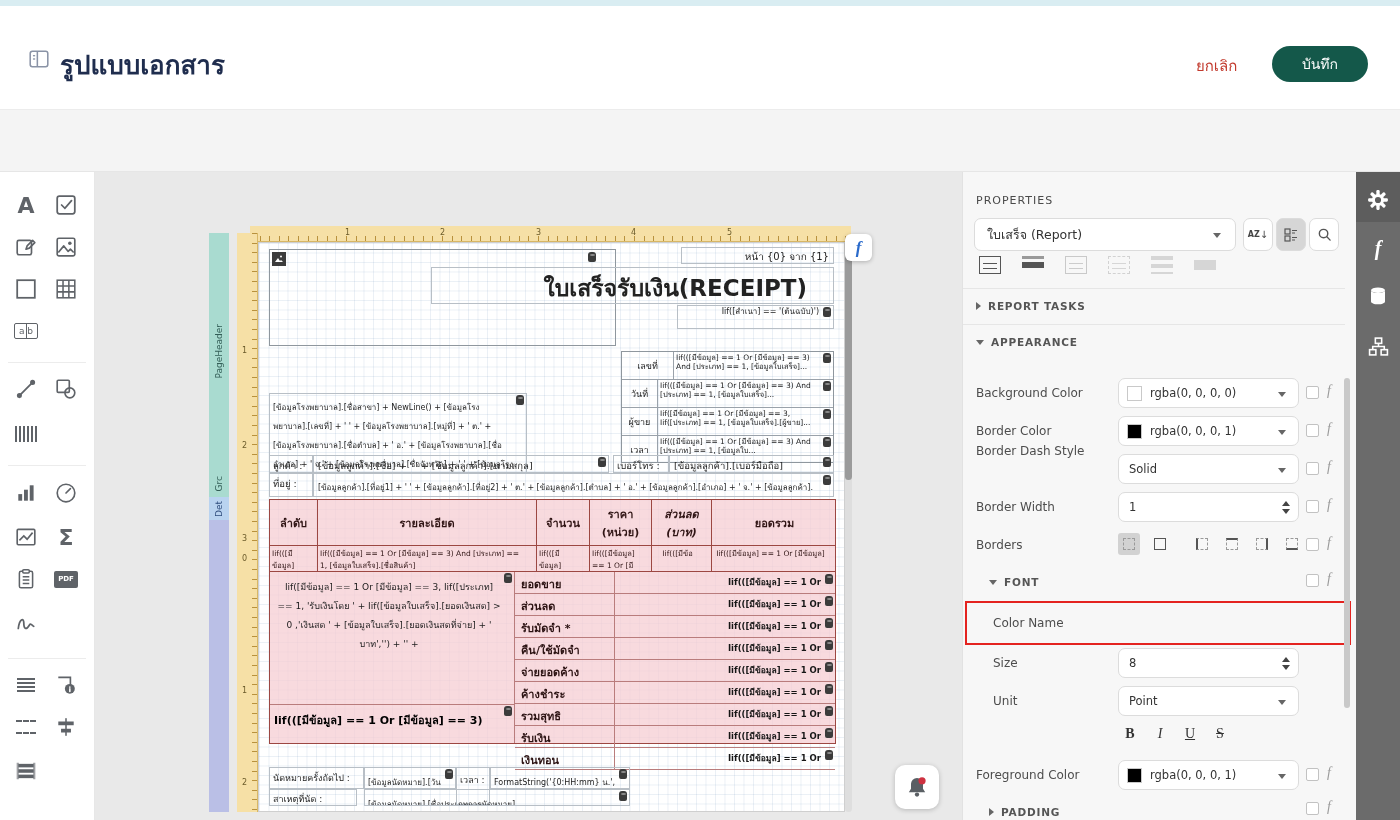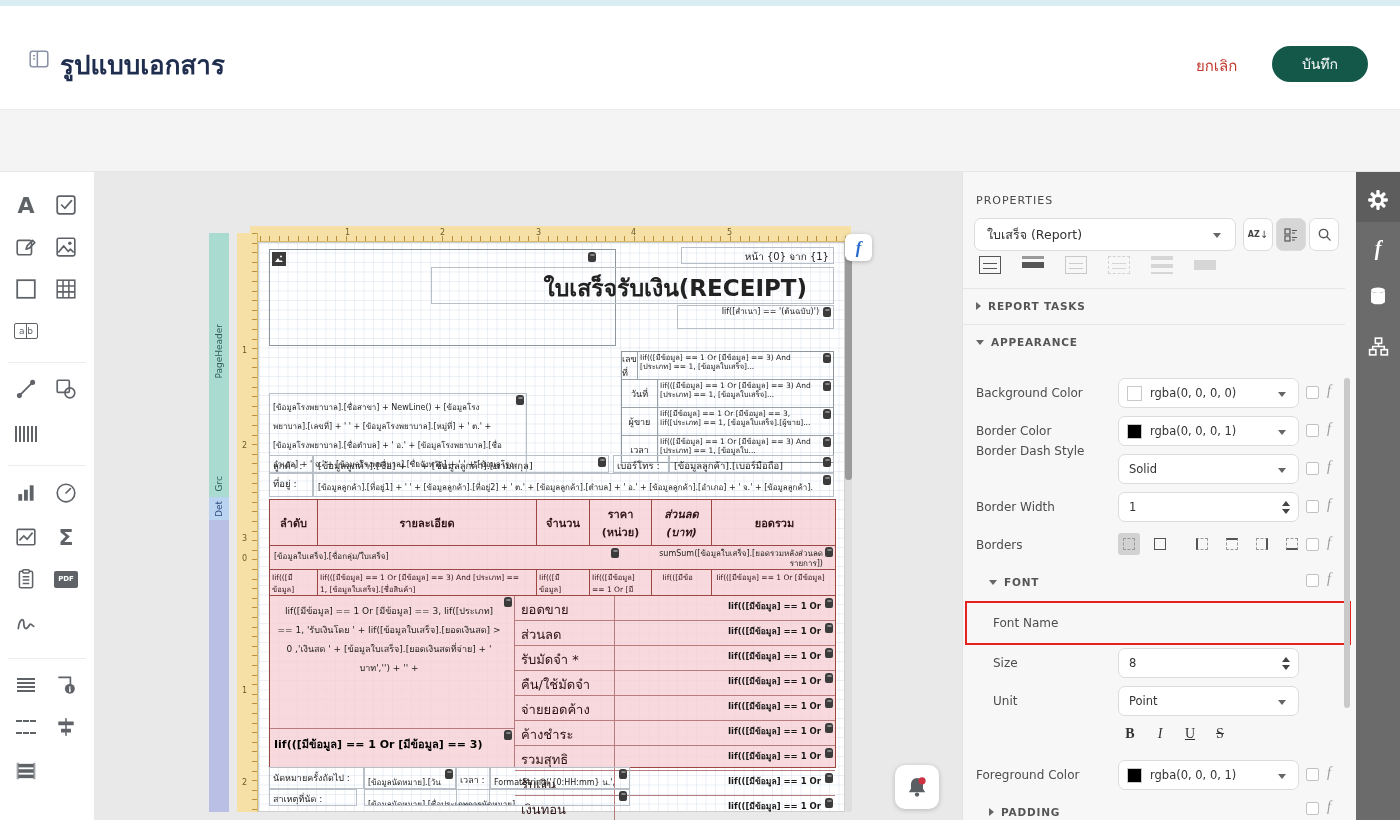--- a/index.html
+++ b/index.html
@@ -61,21 +61,21 @@
   .db{display:inline-block;width:8px;height:10px;background:#3b3b3b;border-radius:3px 3px 2px 2px;position:relative;vertical-align:top;flex:none}
   .db::before{content:'';position:absolute;top:1.5px;left:1.5px;right:1.5px;height:2.5px;background:#8a8a8a;border-radius:50%}
   .dbtr{position:absolute;top:1px;right:2px}
   .pink{background:rgba(246,205,211,.75)}
   .infolabel{font-size:9px;color:#222;border-right:1px solid #9aa2aa;display:flex;align-items:center;justify-content:center;flex:none}
   .irow{display:flex;border-bottom:1px solid #9aa2aa;position:relative}
   .irow:last-child{border-bottom:none}
   .th{border-right:1px solid #9c4742;display:flex;align-items:center;justify-content:center;text-align:center;font-weight:bold;font-size:11px;color:#301515;padding:1px}
   .th:last-child{border-right:none}
   .sumrow{display:flex;border-bottom:1px solid #b97c7c;position:relative}
-  .sumlabel{width:100px;font-size:13px;font-weight:normal;color:#2b1212;padding:3px 0 0 6px;border-right:1px solid #b97c7c}
+  .sumlabel{width:100px;font-size:11px;font-weight:bold;color:#2b1212;padding:3px 0 0 6px;border-right:1px solid #b97c7c}
   .sumval{flex:1;font-size:8.5px;font-weight:bold;color:#151515;text-align:right;padding:3px 14px 0 0;position:relative;white-space:nowrap;overflow:hidden}
 
   
   #fbtn{left:750px;top:62px;width:27px;height:27px;background:#fff;border-radius:6px;box-shadow:0 1px 4px rgba(0,0,0,.25);display:flex;align-items:center;justify-content:center;cursor:pointer}
   #fbtn span{font-family:"Liberation Serif","DejaVu Serif",serif;font-style:italic;font-weight:bold;font-size:17px;color:#2b6bcb}
   #bellbtn{left:800px;top:593px;width:44px;height:44px;background:#fff;border-radius:10px;box-shadow:0 1px 5px rgba(0,0,0,.22);display:flex;align-items:center;justify-content:center;cursor:pointer}
 
   
   #panel{left:962px;top:172px;width:394px;height:648px;background:#f7f7f7;border-left:1px solid #e2e2e2}
   .ptitle{position:absolute;left:13px;top:22px;font-size:11px;letter-spacing:1px;color:#4a4a4a}
@@ -374,21 +374,21 @@
 
       <div class="rbox" style="left:10px;top:150px;width:258px;height:80px;border-color:#b8bfc6;padding:1px 12px 0 3px">
         <span class="db dbtr"></span>
         <span class="expr">[ข้อมูลโรงพยาบาล].[ชื่อสาขา] + NewLine() + [ข้อมูลโรงพยาบาล].[เลขที่] + ' ' + [ข้อมูลโรงพยาบาล].[หมู่ที่] + ' ต.' + [ข้อมูลโรงพยาบาล].[ชื่อตำบล] + ' อ.' + [ข้อมูลโรงพยาบาล].[ชื่ออำเภอ] + ' จ.' + [ข้อมูลโรงพยาบาล].[ชื่อจังหวัด] + ' ' + [ข้อมูลโรงพยาบาล].[รหัสไปรษณีย์] + NewLine() + 'โทร ' + [ข้อมูลโรงพยาบาล].[โทรศัพท์] + NewLine()</span>
       </div>
 
       <div class="rbox" style="left:362px;top:108px;width:213px;height:112px;border-color:#8f979e">
         <div id="inforows">
 
         <div class="irow" style="height:28px">
-            <span class="infolabel" style="width:16px">เลขที่</span>
+            <span class="infolabel" style="width:52px">เลขที่</span>
             <span class="expr" style="flex:1;padding:1px 12px 0 2px;font-size:7.5px;overflow:hidden">Iif(([มีข้อมูล] == 1 Or [มีข้อมูล] == 3) And [ประเภท] == 1, [ข้อมูลใบเสร็จ]...</span>
             <span class="db dbtr"></span>
           </div>
             <div class="irow" style="height:28px">
             <span class="infolabel" style="width:36px">วันที่</span>
             <span class="expr" style="flex:1;padding:1px 12px 0 2px;font-size:7.5px;overflow:hidden">Iif(([มีข้อมูล] == 1 Or [มีข้อมูล] == 3) And [ประเภท] == 1, [ข้อมูลใบเสร็จ]...</span>
             <span class="db dbtr"></span>
           </div>
             <div class="irow" style="height:28px">
             <span class="infolabel" style="width:36px">ผู้ขาย</span>
@@ -425,26 +425,20 @@
         <div class="pink" style="display:flex;height:46px;border-bottom:1px solid #9c4742" id="theader">
 
         <div class="th" style="width: 48px; flex: 0 0 auto;">ลำดับ</div>
             <div class="th" style="width: 219px; flex: 0 0 auto;">รายละเอียด</div>
             <div class="th" style="width: 53px; flex: 0 0 auto;">จำนวน</div>
             <div class="th" style="width: 62px; flex: 0 0 auto;">ราคา (หน่วย)</div>
             <div class="th" style="width: 60px; flex: 0 0 auto; font-style: italic;">ส่วนลด (บาท)</div>
             <div class="th" style="width: 125px; flex: 0 0 auto;">ยอดรวม</div>
           </div>
 
-        <div class="pink" style="display:flex;height:24px;border-bottom:1px solid #9c4742;position:relative">
-          <span class="expr" style="padding:6px 0 0 4px;flex:1">[ข้อมูลใบเสร็จ].[ชื่อกลุ่ม/ใบเสร็จ]</span>
-          <span class="db" style="position:absolute;right:216px;top:2px"></span>
-          <span class="expr" style="width:205px;text-align:right;padding:3px 12px 0 0">sumSum([ข้อมูลใบเสร็จ].[ยอดรวมหลังส่วนลดรายการ])</span>
-          <span class="db dbtr"></span>
-        </div>
 
         <div class="pink" style="display:flex;height:26px;border-bottom:1px solid #9c4742" id="detailrow">
 
         <div class="th dtl" style="font-weight: normal; font-size: 7.5px; overflow: hidden; align-items: flex-start; text-align: left; position: relative; padding: 1px 10px 0px 2px; width: 48px; flex: 0 0 auto;">Iif(([มีข้อมูล]</div>
             <div class="th dtl" style="font-weight: normal; font-size: 7.5px; overflow: hidden; align-items: flex-start; text-align: left; position: relative; padding: 1px 10px 0px 2px; width: 219px; flex: 0 0 auto;">Iif(([มีข้อมูล] == 1 Or [มีข้อมูล] == 3) And [ประเภท] == 1, [ข้อมูลใบเสร็จ].[ชื่อสินค้า]</div>
             <div class="th dtl" style="font-weight: normal; font-size: 7.5px; overflow: hidden; align-items: flex-start; text-align: left; position: relative; padding: 1px 10px 0px 2px; width: 53px; flex: 0 0 auto;">Iif(([มีข้อมูล]</div>
             <div class="th dtl" style="font-weight: normal; font-size: 7.5px; overflow: hidden; align-items: flex-start; text-align: left; position: relative; padding: 1px 10px 0px 2px; width: 62px; flex: 0 0 auto;">Iif(([มีข้อมูล] == 1 Or [มี</div>
             <div class="th dtl" style="font-weight: normal; font-size: 7.5px; overflow: hidden; align-items: flex-start; text-align: left; position: relative; padding: 1px 10px 0px 2px; width: 60px; flex: 0 0 auto;">Iif(([มีข้อ</div>
             <div class="th dtl" style="font-weight: normal; font-size: 7.5px; overflow: hidden; align-items: flex-start; text-align: left; position: relative; padding: 1px 10px 0px 2px; width: 125px; flex: 0 0 auto;">Iif(([มีข้อมูล] == 1 Or [มีข้อมูล]</div>
           </div>
@@ -645,21 +639,21 @@
     <span class="cbx" style="left:343px;top:366px"></span>
     <span class="fi" style="left:364px;top:363px">f</span>
 
     <div class="sect" style="left:26px;top:404px">
       <span class="tri-d"></span>
       <span>FONT</span>
     </div>
     <span class="cbx" style="left:343px;top:402px"></span>
     <span class="fi" style="left:364px;top:399px">f</span>
 
-    <span class="plabel" style="left:30px;top:444px">Font Name</span>
+    <span class="plabel" style="left:30px;top:444px">Color Name</span>
     <div id="fontred"></div>
 
     <span class="plabel" style="left:30px;top:484px">Size</span>
     <div class="pctl" style="left:155px;top:476px;width:181px;height:30px">
       <span class="ctext" style="padding-left:10px">8</span>
       <span class="spin">
           <i class="up"></i>
           <i class="dn"></i>
         </span>
     </div>

